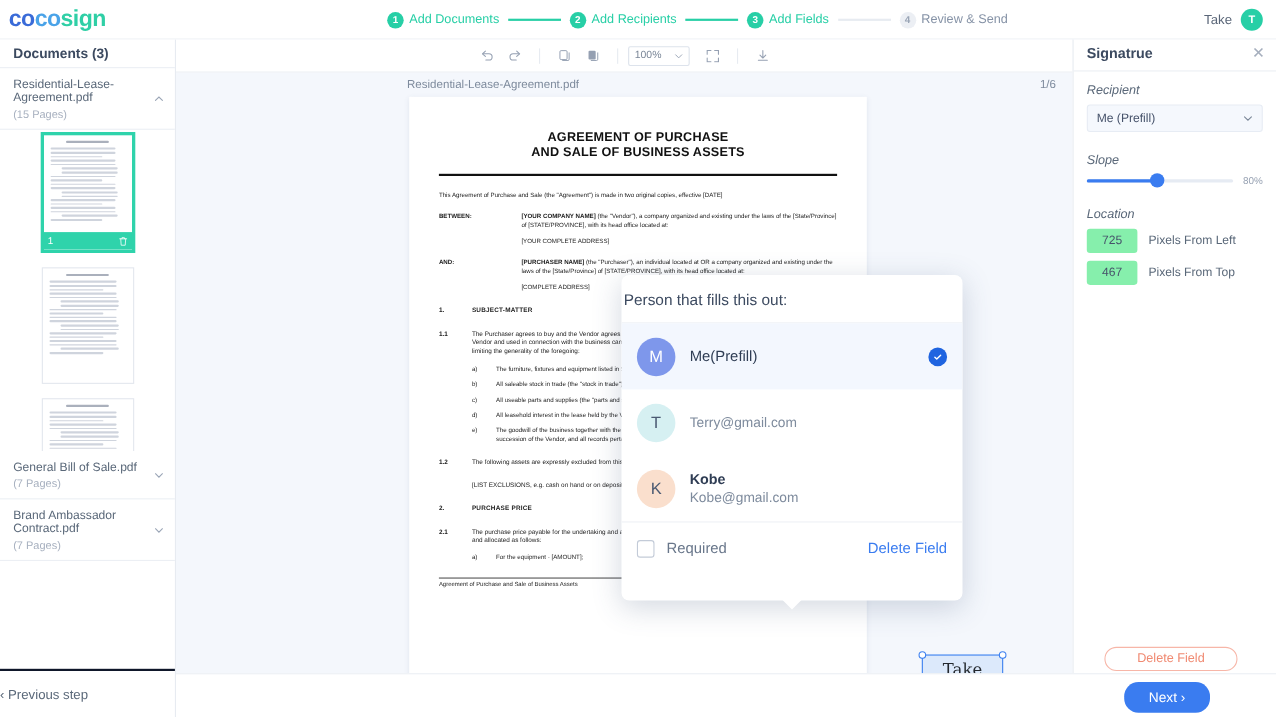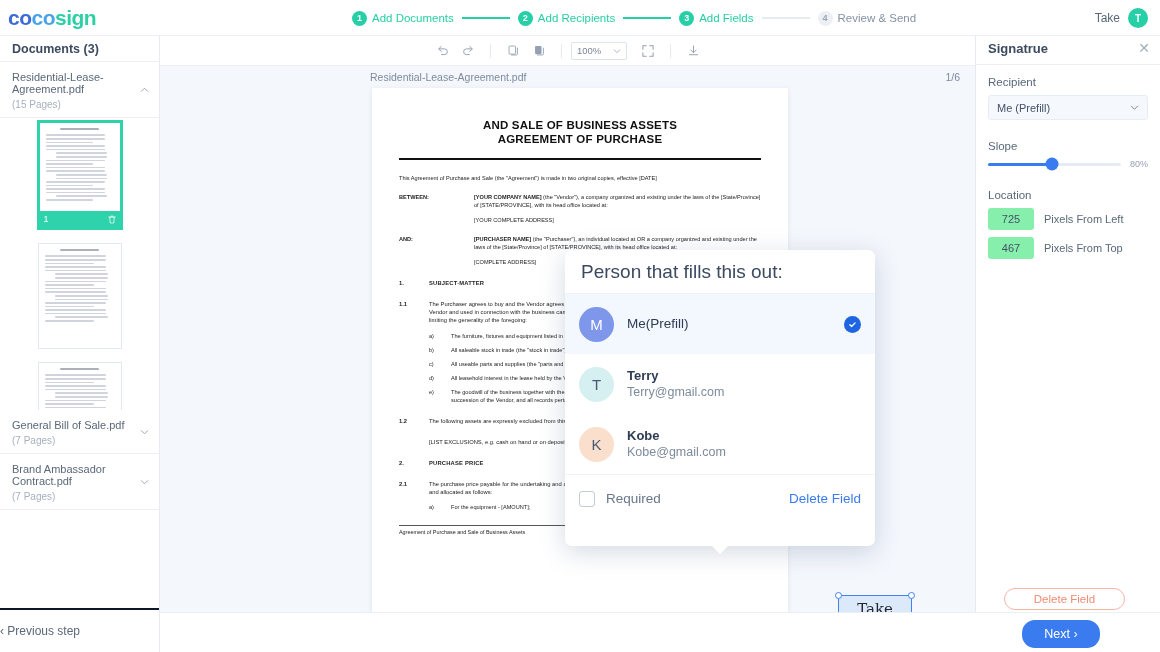--- a/index.html
+++ b/index.html
@@ -165,22 +165,22 @@
   .h-bl { left: -4px; bottom: -4px; } .h-br { right: -4px; bottom: -4px; }
 
   
   .popover {
     position: absolute; left: 565px; top: 250px; width: 310px; height: 296px;
     background: #fff; border-radius: 7px;
     box-shadow: 0 6px 26px rgba(60,80,120,0.22);
     overflow: hidden; z-index: 40;
   }
   .pop-head {
-    height: 44px; display: flex; align-items: center; padding-left: 16px;
-    font-size: 19px; color: #3c4a60; border-bottom: 1px solid #eef1f6;
+    height: 44px; display: flex; align-items: center; padding-left: 2px;
+    font-size: 14px; color: #3c4a60; border-bottom: 1px solid #eef1f6;
   }
   .pop-item {
     height: 60px; display: flex; align-items: center; padding: 0 14px; cursor: pointer;
   }
   .pop-item.active { background: #f3f7fe; }
   .pavatar {
     width: 35px; height: 35px; border-radius: 50%; flex: none;
     display: flex; align-items: center; justify-content: center;
     font-size: 15px; margin-right: 13px;
   }
@@ -214,21 +214,21 @@
     position: absolute; top: 36px; right: 0; width: 185px; height: 616px;
     background: #fff; border-left: 1px solid #e7ebf1;
   }
   .rp-head {
     height: 29px; display: flex; align-items: center; justify-content: space-between;
     padding: 0 10px 4px 12px; border-bottom: 1px solid #eceff4;
   }
   .rp-title { font-size: 13px; color: #3c4a60; font-weight: bold; }
   .rp-close { font-size: 14px; color: #a5aebd; cursor: pointer; line-height: 1; }
   .rp-body { padding: 11px 12px 0 12px; }
-  .rp-label { font-size: 11.5px; color: #5a6879; margin-bottom: 7px; }
+  .rp-label { font-size: 11.5px; color: #5a6879; margin-bottom: 7px; font-style: italic; }
   .rp-select {
     height: 25px; background: #f5f8fd; border: 1px solid #e7ecf4; border-radius: 3px;
     display: flex; align-items: center; justify-content: space-between;
     padding: 0 8px; font-size: 11px; color: #46526a; cursor: pointer;
   }
   .rp-gap { height: 20px; }
   .slider-row { display: flex; align-items: center; gap: 5px; margin-top: 5px; }
   .track { position: relative; flex: 1; height: 3px; background: #e6ebf3; border-radius: 2px; }
   .track .fill { position: absolute; left: 0; top: 0; height: 3px; width: 48%; background: #3a7cf0; border-radius: 2px; }
   .track .knob {
@@ -475,22 +475,22 @@
           </svg>
       </div>
     </div>
 
     <div class="doc-meta">
       <span>Residential-Lease-Agreement.pdf</span>
       <span>1/6</span>
     </div>
 
     <div class="page">
+      <div class="pg-title">AGREEMENT OF PURCHASE</div>
       <div class="pg-title">AND SALE OF BUSINESS ASSETS</div>
-      <div class="pg-title">AGREEMENT OF PURCHASE</div>
       <div class="pg-rule"></div>
       <div class="pg-p">This Agreement of Purchase and Sale (the "Agreement") is made in two original copies, effective [DATE]</div>
 
       <div class="pg-row">
         <div class="lbl">BETWEEN:</div>
         <div class="bdy">
           <b>[YOUR COMPANY NAME]</b><span> (the "Vendor"), a company organized and existing under the laws of the [State/Province] of [STATE/PROVINCE], with its head office located at:</span>
           <div style="margin-top:7px">[YOUR COMPLETE ADDRESS]</div>
         </div>
       </div>
@@ -585,21 +585,20 @@
       <div class="check">
         <svg width="9" height="9" viewBox="0 0 12 12">
             <path d="M2.5 6.3 4.8 8.6 9.5 3.8" fill="none" stroke="#fff" stroke-width="1.7" stroke-linecap="round" stroke-linejoin="round"></path>
           </svg>
       </div>
     </div>
 
     <div class="pop-item">
       <div class="pavatar pav-t">T</div>
       <div class="pop-txt">
-        <div class="pop-name">Terry</div>
         <div class="pop-mail">Terry@gmail.com</div>
       </div>
     </div>
 
     <div class="pop-item">
       <div class="pavatar pav-k">K</div>
       <div class="pop-txt">
         <div class="pop-name">Kobe</div>
         <div class="pop-mail">Kobe@gmail.com</div>
       </div>

